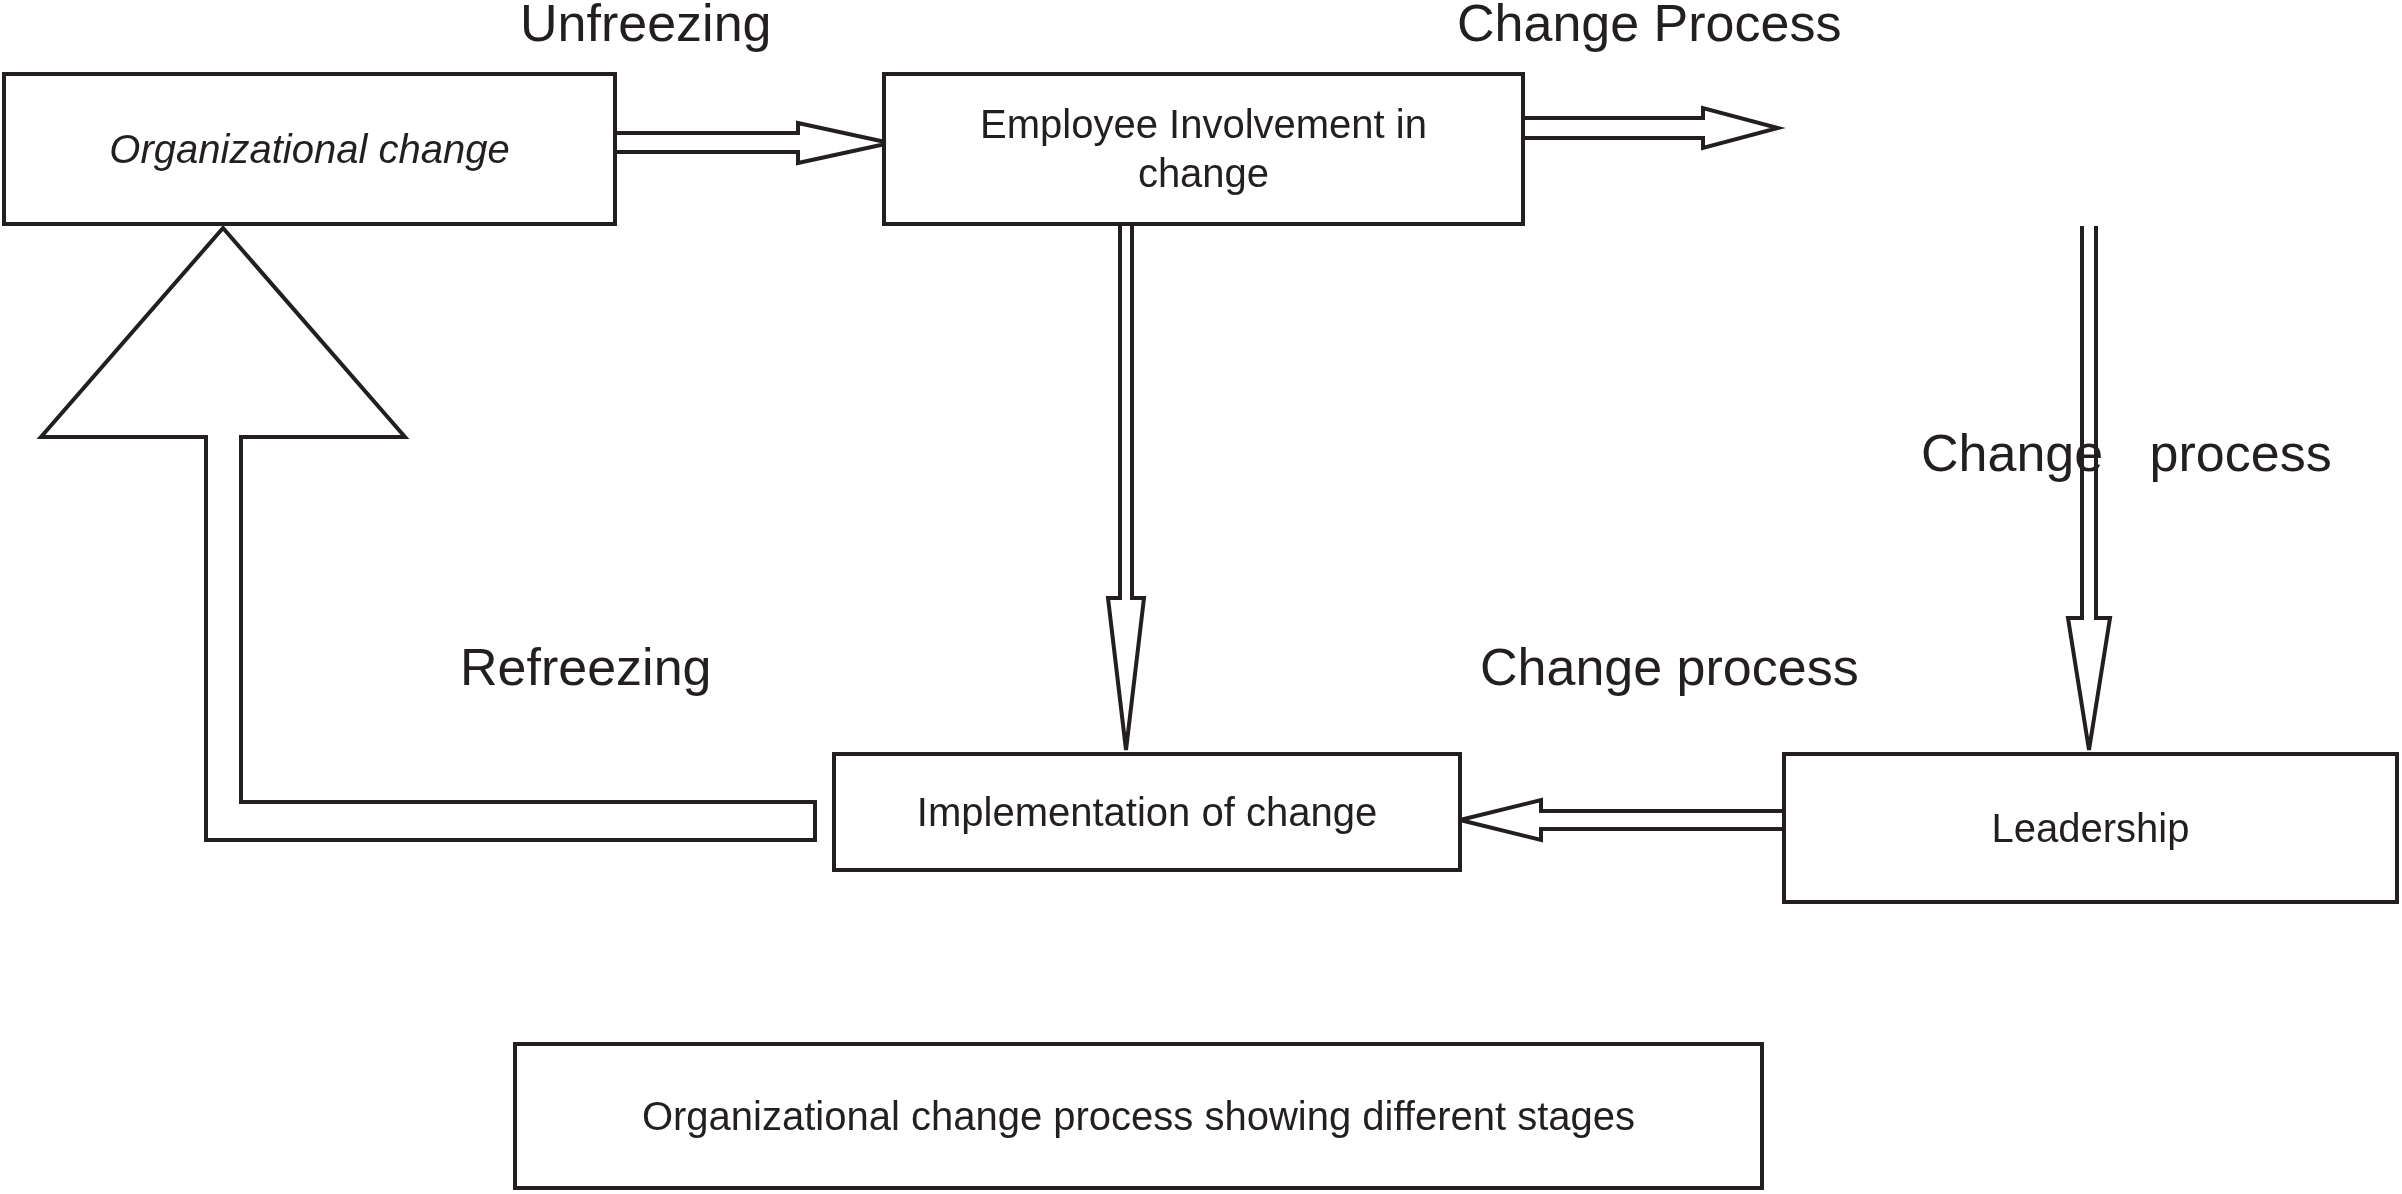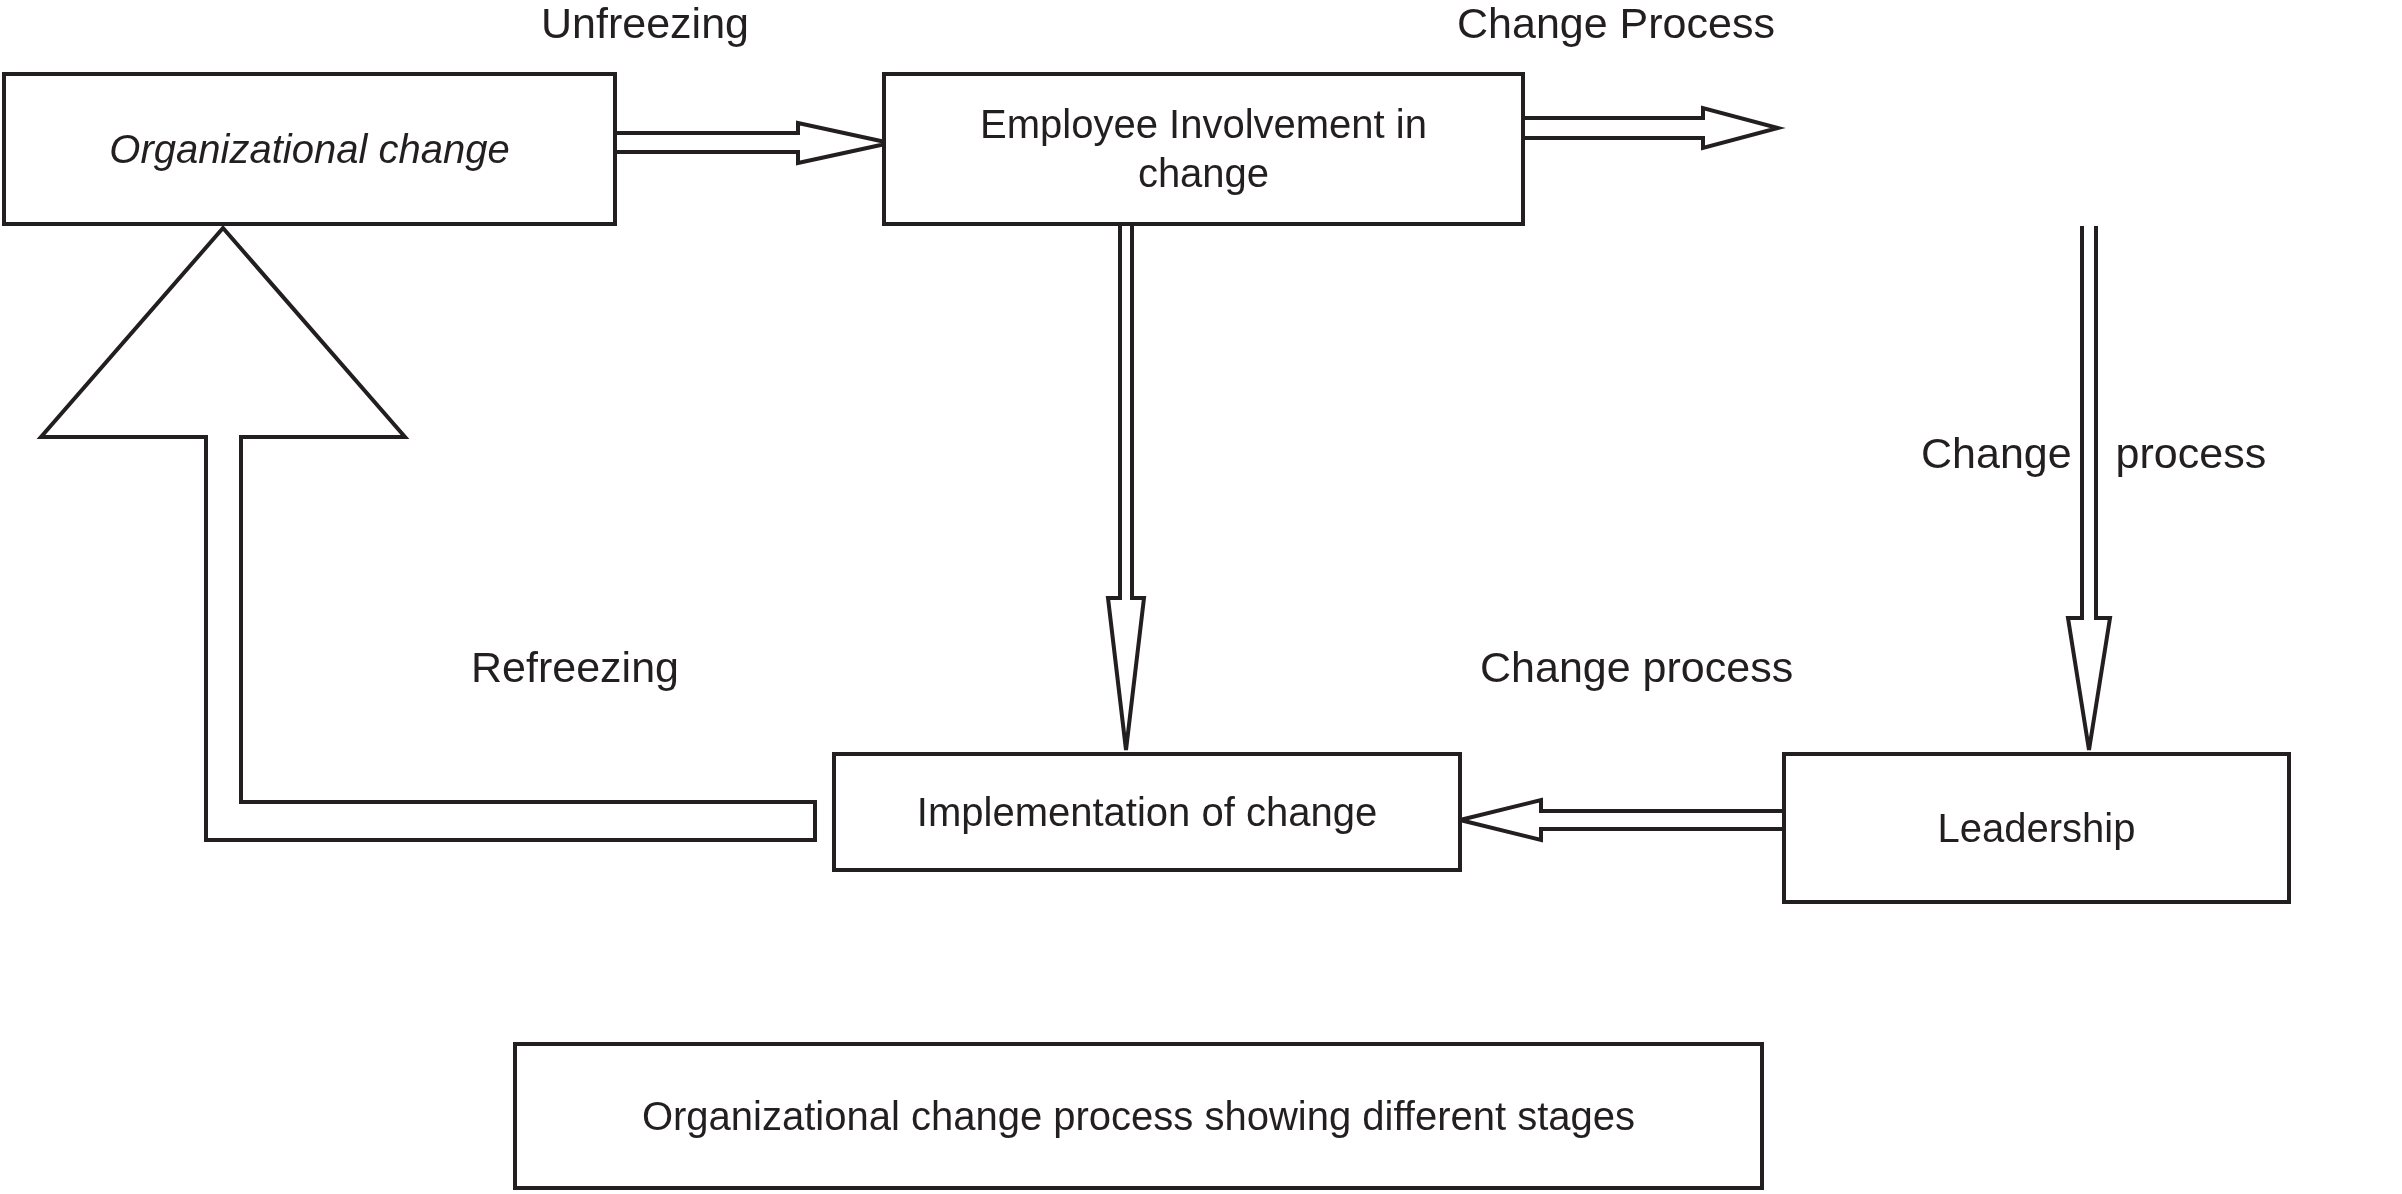--- a/index.html
+++ b/index.html
@@ -34,25 +34,25 @@
     text-align: center;
     font-size: 40px;
     line-height: 1.22;
   }
   .node span { display: inline-block; }
   #node-organizational-change { left: 2px;    top: 72px;  width: 615px;  height: 154px; font-style: italic; }
   #node-employee-involvement  { left: 882px;  top: 72px;  width: 643px;  height: 154px; }
   #node-employee-involvement span { max-width: 470px; }
   #node-knowledge-sharing     { left: 1778px; top: 72px;  width: 621px;  height: 154px; }
   #node-implementation        { left: 832px;  top: 752px; width: 630px;  height: 120px; }
-  #node-leadership            { left: 1782px; top: 752px; width: 509px;  height: 152px; }
+  #node-leadership            { left: 1782px; top: 752px; width: 617px;  height: 152px; }
   #caption-box                { left: 513px;  top: 1042px; width: 1251px; height: 148px; }
   .edge-label {
     position: absolute;
-    font-size: 43px;
+    font-size: 52px;
     line-height: 46px;
     text-align: center;
     white-space: nowrap;
   }
   #label-unfreezing          { left: 520px;  top: 0px;   width: 250px; }
   #label-change-process-top  { left: 1457px; top: 0px;   width: 300px; }
   #label-change-process-right{ left: 1921px; top: 430px; word-spacing: 32px; }
   #label-refreezing          { left: 460px;  top: 644px; width: 230px; }
   #label-change-process-mid  { left: 1480px; top: 644px; width: 310px; }
 </style>

